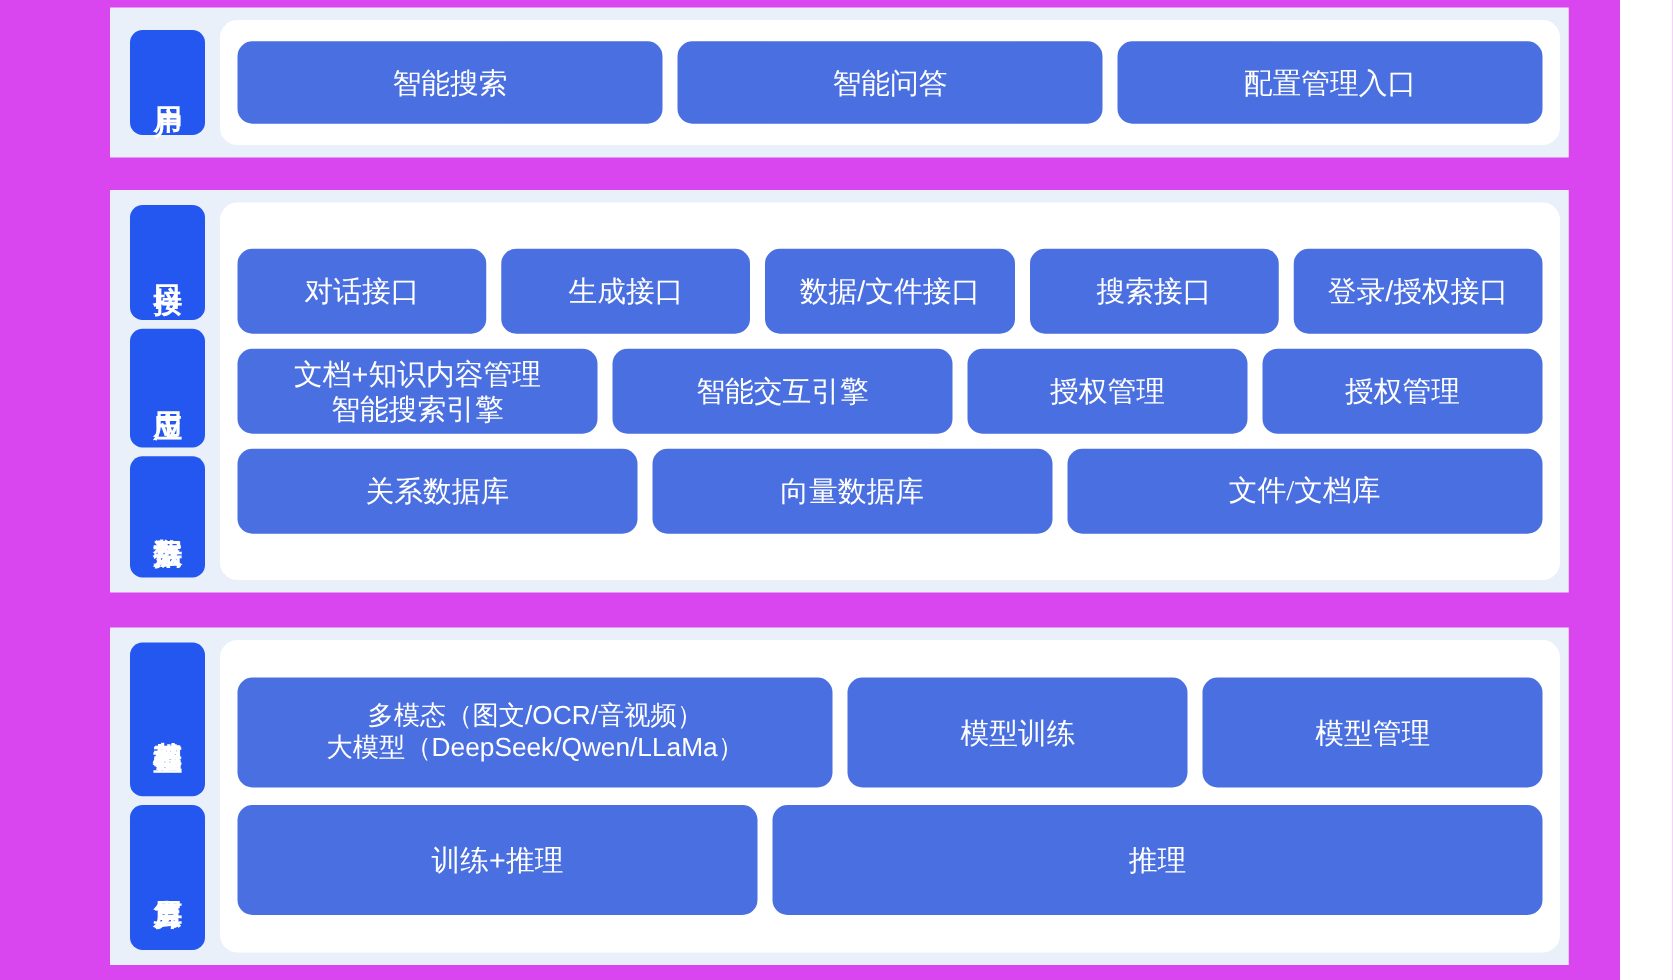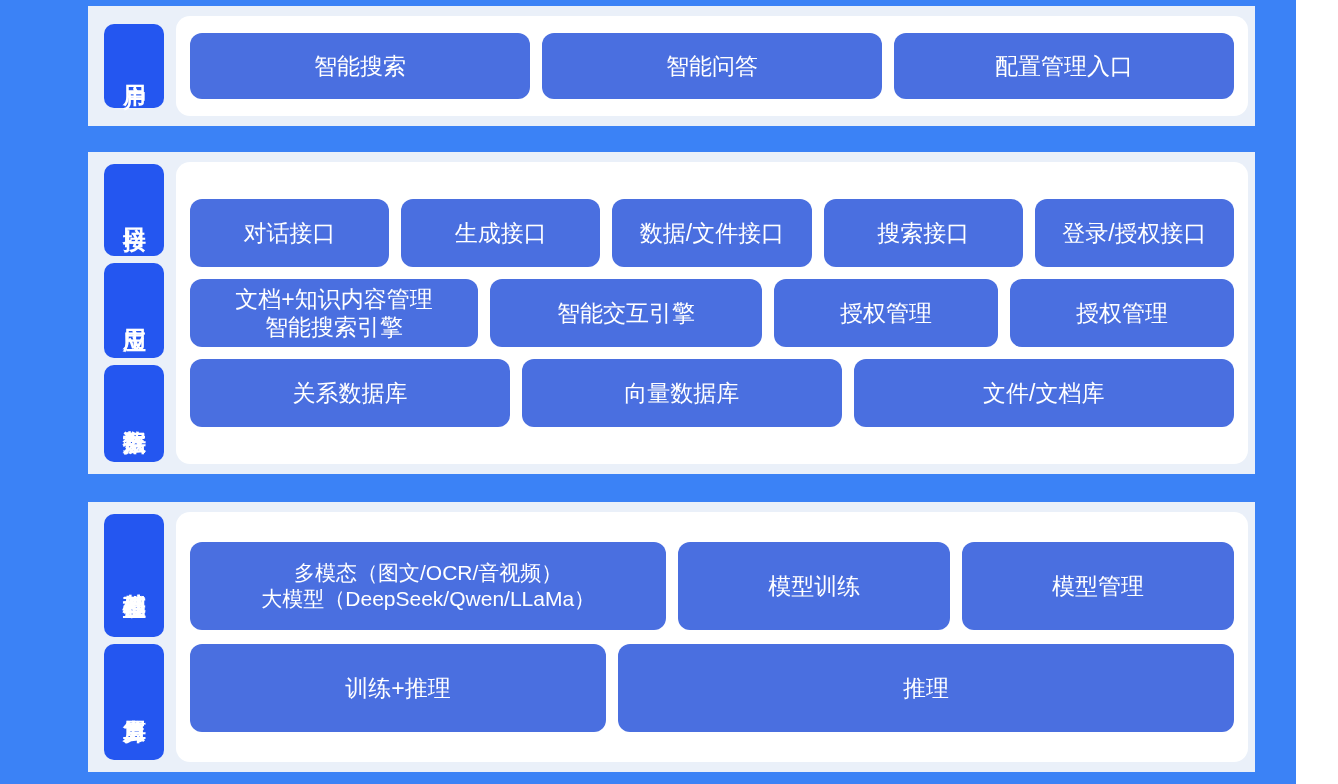--- a/index.html
+++ b/index.html
@@ -13,21 +13,21 @@
     height: 784px;
     overflow: hidden;
     font-family: "Liberation Sans", "DejaVu Sans", sans-serif;
     -webkit-font-smoothing: antialiased;
   }
 
   .diagram {
     position: relative;
     width: 1296px;
     height: 784px;
-    background: #3b82f6;
+    background: #d946ef;
     box-sizing: border-box;
   }
 
   
   .section {
     position: absolute;
     left: 88px;
     width: 1167px;
     background: #eaf0f9;
     display: flex;
@@ -121,21 +121,21 @@
   
   #section-base { top: 502px; height: 270px; }
   #section-base .label-col { padding: 12px 0; gap: 7px; }
   #section-base .layer-label.l-base { height: 126px; }
   #section-base .layer-label.l-compute { height: 118px; }
   #section-base .card { gap: 14px; }
   #section-base .box { height: 88px; }
 
   
   .g-1 { flex-grow: 1; text-align: center; }
-  .g-12 { flex-grow: 1.2; }
+  .g-12 { flex-grow: 1.2; font-family: Liberation Serif, serif; }
   .g-13 { flex-grow: 1.3; }
   .g-15 { flex-grow: 1.5; }
   .g-16 { flex-grow: 1.6; }
   .g-17 { flex-grow: 1.7; }
   .g-18 { flex-grow: 1.8; }
 </style>
 </head>
 <body>
 
 <div class="diagram">

